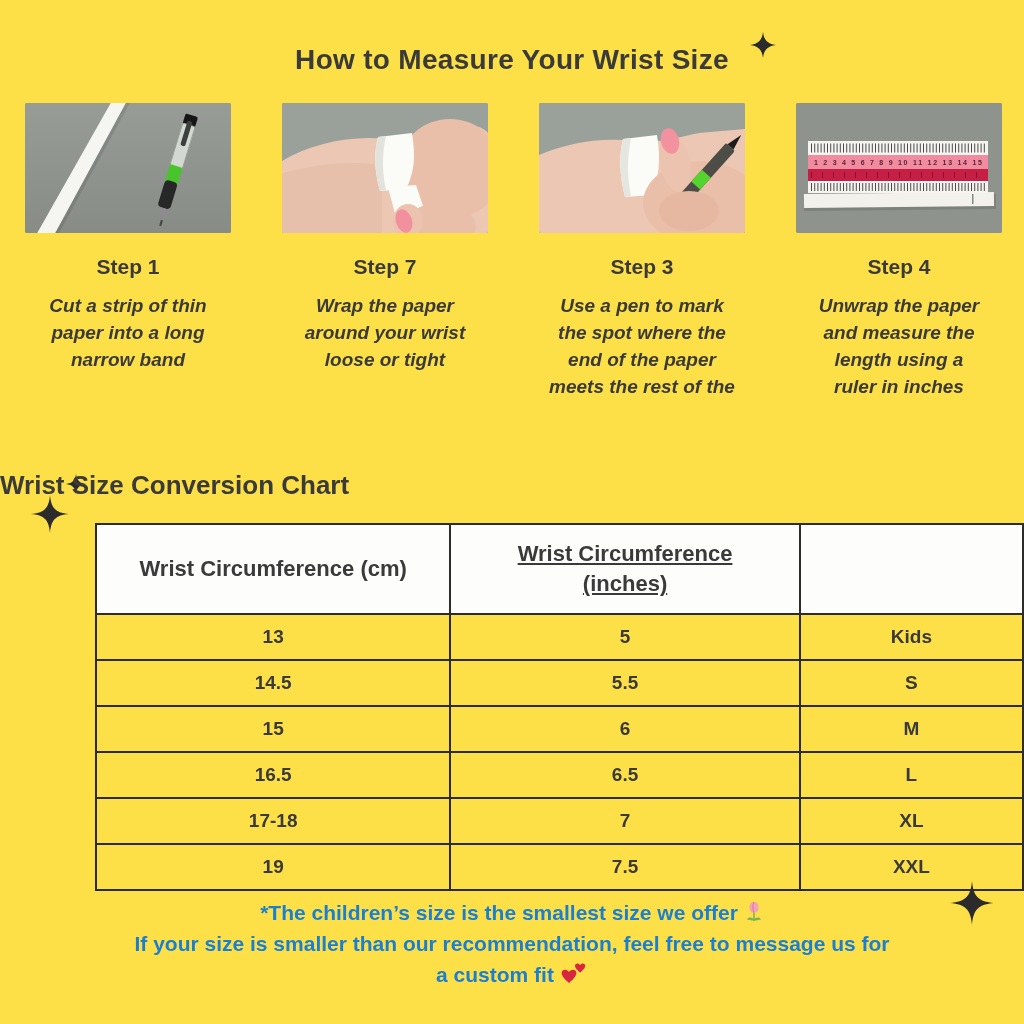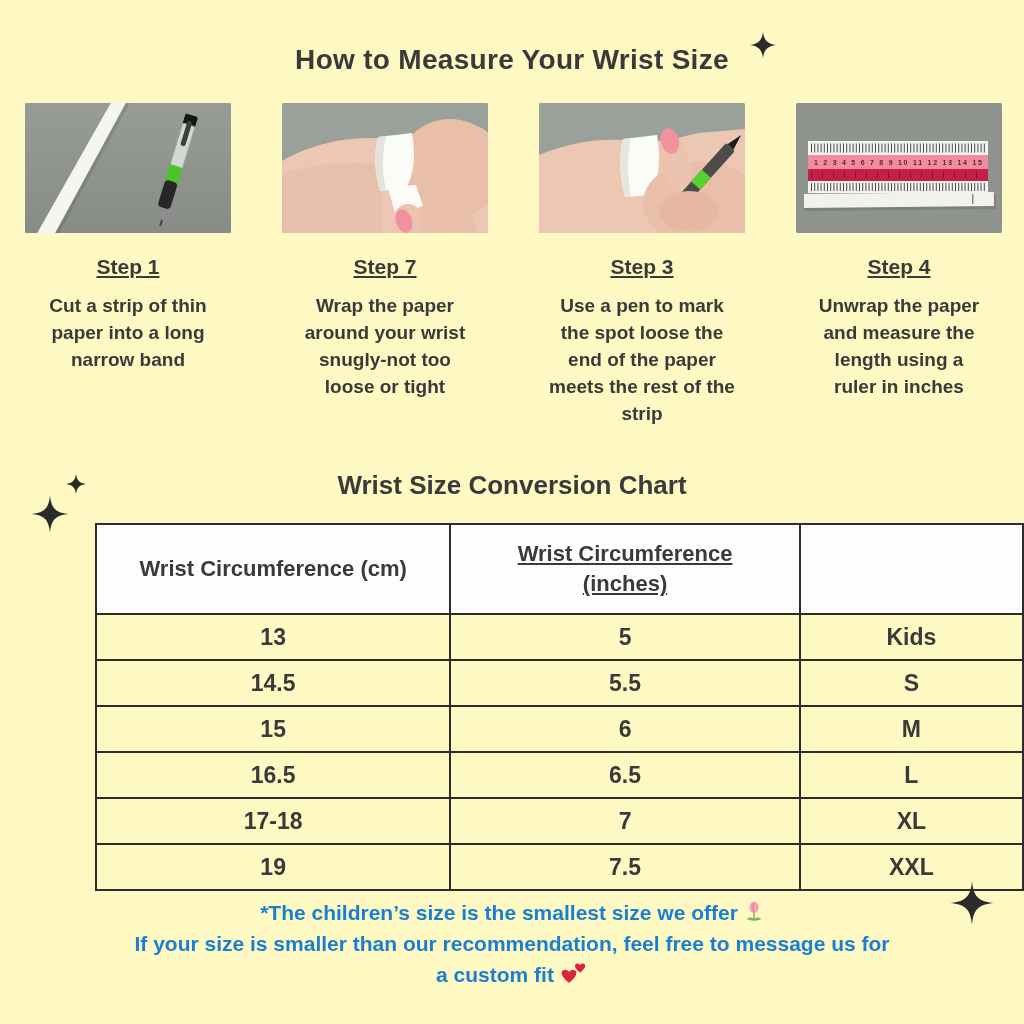--- a/index.html
+++ b/index.html
@@ -1,44 +1,44 @@
 <!DOCTYPE html>
 <html><head>
 <meta charset="utf-8">
 <style>
   html,body{margin:0;padding:0;background:#d8d6d0;}
   .canvas{
     width:1024px;height:1024px;position:relative;margin:0 auto;
-    background:#fef9c3;overflow:hidden;
+    background:#fde047;overflow:hidden;
     font-family:"Liberation Sans",sans-serif;font-weight:700;color:#3a3a3a;
   }
   .page-title{
     position:absolute;top:44px;left:0;width:1024px;text-align:center;
     font-size:28px;letter-spacing:.3px;
   }
   .sparkle{position:absolute;}
   .sparkle svg{display:block;width:100%;height:100%;}
   .steps{
     position:absolute;top:103px;left:0;width:1024px;
     display:grid;grid-template-columns:repeat(4,240px);column-gap:17px;padding-left:8px;
   }
   .step{text-align:center;}
   .photo{width:206px;height:130px;margin:0 auto;border-radius:2px;overflow:hidden;background:#8f948f;}
   .photo svg{display:block;}
-  .step-label{margin-top:22px;font-size:21px;text-decoration:underline;}
-  .step-desc{margin-top:13px;font-size:19px;line-height:27px;}
+  .step-label{margin-top:22px;font-size:21px;}
+  .step-desc{margin-top:13px;font-size:19px;line-height:27px;font-style:italic;}
   .step-desc span{display:block;}
   .chart-title{
-    position:absolute;top:470px;left:0;width:1024px;text-align:center;font-size:26px;
+    position:absolute;top:470px;left:0;width:1024px;font-size:26px;
   }
   .table-wrap{position:absolute;top:523px;left:95px;}
   table{border-collapse:collapse;table-layout:fixed;}
   th,td{border:2px solid #2c2c2c;text-align:center;}
   th{background:#fdfdfb;height:88px;font-size:22px;line-height:30px;padding:0 28px;font-weight:700;}
-  td{height:42px;font-size:23px;font-weight:700;background:transparent;}
+  td{height:42px;font-size:19px;font-weight:700;background:transparent;}
   .col-cm{width:328px;margin-top:44px;}
   .col-in{width:322px;text-decoration:underline;}
   .col-size{width:202px;}
   .footer{
     position:absolute;top:897px;left:0;width:1024px;text-align:center;
     color:#1b7fd1;font-size:21px;line-height:31px;
   }
   .footer .emoji{display:inline-block;vertical-align:-4px;margin-left:6px;}
   .footer .emoji svg{display:block;}
 </style>
@@ -115,21 +115,20 @@
           <polygon points="106,84 134,82 150,130 118,130" fill="#fbfbf8"></polygon>
           <ellipse cx="158" cy="124" rx="36" ry="24" fill="#e9bfa9"></ellipse>
           <ellipse cx="126" cy="118" rx="15" ry="17" fill="#ecc3ae"></ellipse>
           <ellipse cx="122" cy="118" rx="8" ry="12" transform="rotate(-18 122 118)" fill="#f2909d"></ellipse>
         </svg>
       </div>
       <div class="step-label">Step 7</div>
       <div class="step-desc">
         <span>Wrap the paper</span>
         <span>around your wrist</span>
-        <span>snugly-not too</span>
         <span>loose or tight</span>
       </div>
     </div>
 
     <div class="step">
       <div class="photo">
         <svg width="206" height="130" viewBox="0 0 206 130">
           <rect width="206" height="130" fill="#9aa19b"></rect>
           <path d="M0,52 C30,40 60,34 95,38 C120,41 140,34 160,30 L206,26 L206,130 L0,130 Z" fill="#ecc8b4"></path>
           <path d="M84,36 L118,32 C122,58 120,74 112,92 L86,94 C80,70 80,52 84,36 Z" fill="#fbfbf8"></path>
@@ -141,24 +140,23 @@
             <rect x="144" y="28" width="12" height="70" rx="2" fill="#3c3f3c" opacity="0.9"></rect>
             <rect x="144" y="64" width="12" height="16" fill="#55d32f"></rect>
             <polygon points="146,28 154,28 150,12" fill="#1d1d1d"></polygon>
           </g>
           <ellipse cx="150" cy="108" rx="30" ry="20" fill="#e6b8a2"></ellipse>
         </svg>
       </div>
       <div class="step-label">Step 3</div>
       <div class="step-desc">
         <span>Use a pen to mark</span>
-        <span>the spot loose the</span>
+        <span>the spot where the</span>
         <span>end of the paper</span>
         <span>meets the rest of the</span>
-        <span>strip</span>
       </div>
     </div>
 
     <div class="step">
       <div class="photo">
         <svg width="206" height="130" viewBox="0 0 206 130">
           <rect width="206" height="130" fill="#8e948d"></rect>
           <rect x="8" y="92" width="192" height="15" fill="rgba(0,0,0,0.12)" transform="rotate(-0.6 104 100)"></rect>
           <rect x="8" y="90" width="190" height="14" fill="#f2f1ec" transform="rotate(-0.6 103 97)"></rect>
           <rect x="176" y="91" width="1.5" height="10" fill="#8a8a84"></rect>

